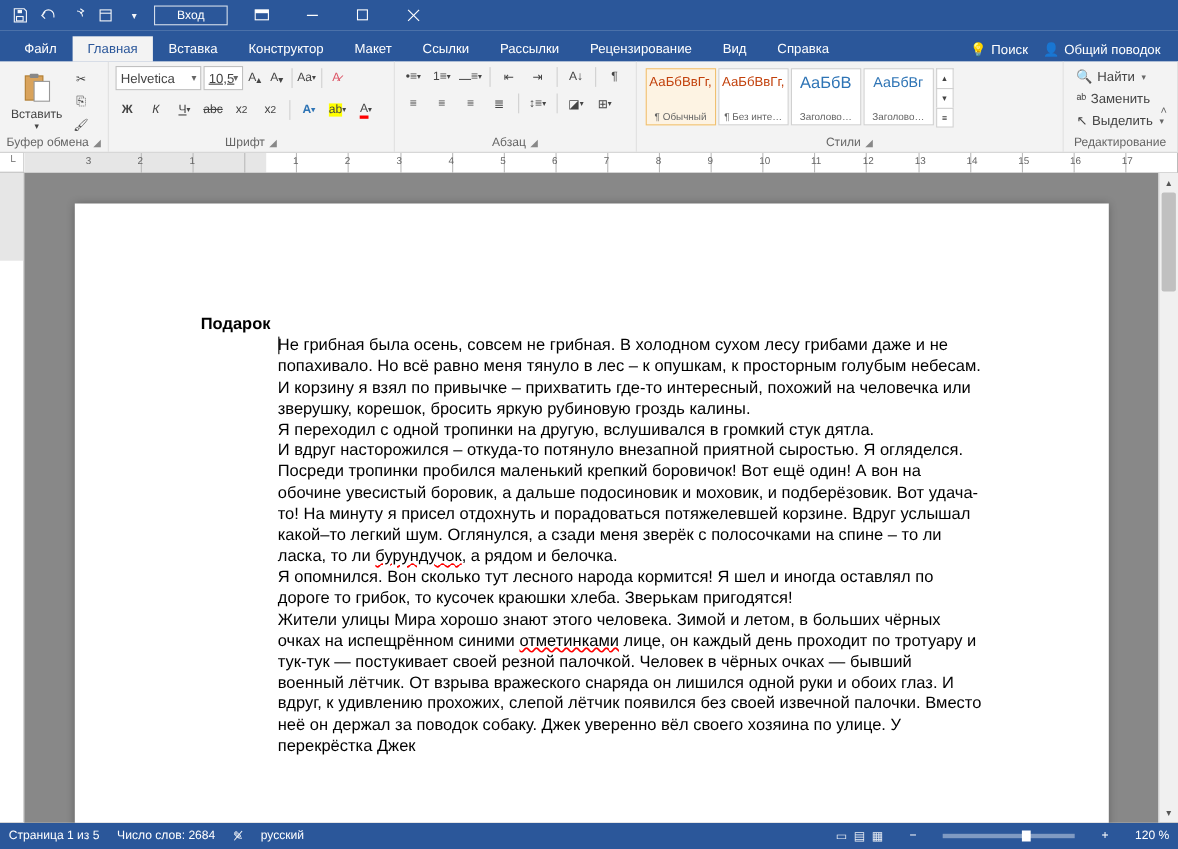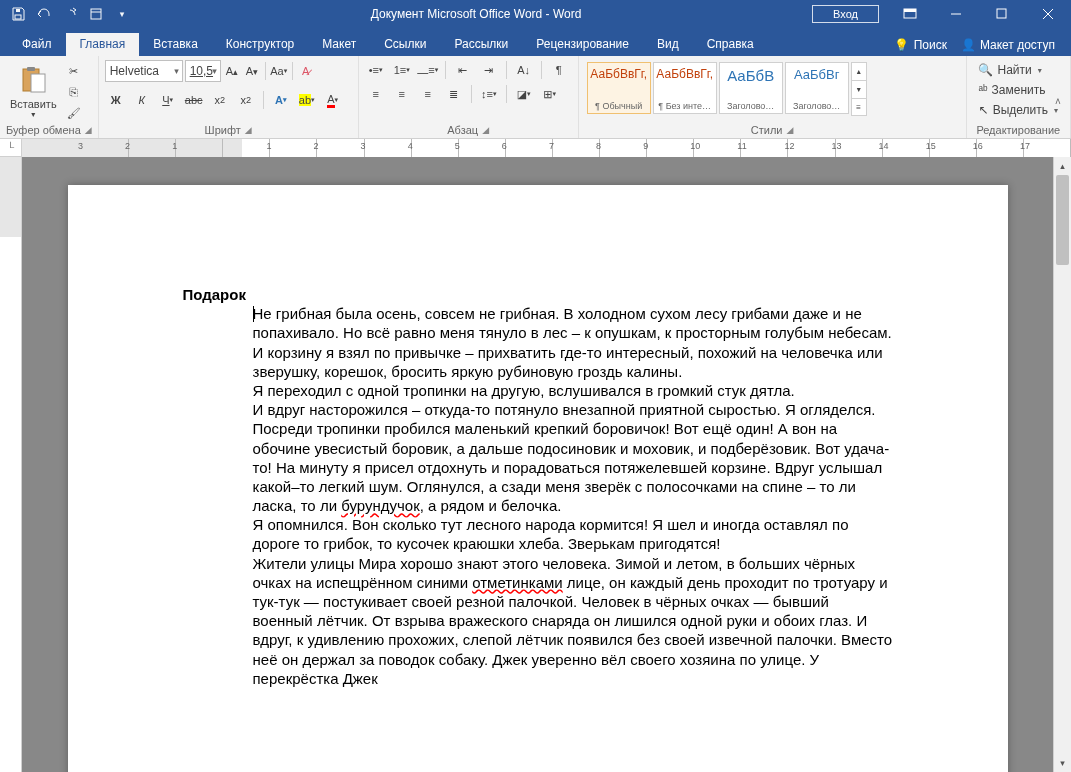--- a/index.html
+++ b/index.html
@@ -102,21 +102,20 @@
           </svg>
         </div>
       <div class="icon-btn">
           <svg width="14" height="14" viewBox="0 0 14 14">
             <rect x="2" y="2" width="10" height="10" fill="none" stroke="#fff"></rect>
             <line x1="2" y1="5" x2="12" y2="5" stroke="#fff"></line>
           </svg>
         </div>
       <div class="icon-btn" style="font-size:9px;">▾</div>
     </div>
-    <div class="title-text">Документ Microsoft Office Word  -  Word</div>
     <div class="win-controls">
       <div class="login-btn">Вход</div>
       <div class="win-btn">
           <svg width="14" height="12">
             <rect x="1" y="1" width="12" height="9" fill="none" stroke="#fff"></rect>
             <rect x="1" y="1" width="12" height="3" fill="#fff"></rect>
           </svg>
         </div>
       <div class="win-btn">
           <svg width="12" height="12">
@@ -148,21 +147,21 @@
     <div class="menu-tab">Рецензирование</div>
     <div class="menu-tab">Вид</div>
     <div class="menu-tab">Справка</div>
     <div class="menu-right">
       <div class="sr">
           <span>💡</span>
           <span>Поиск</span>
         </div>
       <div class="sr">
           <span>👤</span>
-          <span>Макет доступ</span>
+          <span>Общий поводок</span>
         </div>
     </div>
   </div>
 
   <div class="ribbon" style="position:relative;">
 
     <div class="rgroup">
       <div class="rgroup-content">
         <div class="big-btn">
           <div class="bicon">
@@ -404,14 +403,32 @@
         <p><span>Жители улицы Мира хорошо знают этого человека. Зимой и летом, в больших чёрных очках на испещрённом синими </span><span class="underline-red">отметинками</span><span> лице, он каждый день проходит по тротуару и тук-тук — постукивает своей резной палочкой. Человек в чёрных очках — бывший военный лётчик. От взрыва вражеского снаряда он лишился одной руки и обоих глаз. И вдруг, к удивлению прохожих, слепой лётчик появился без своей извечной палочки. Вместо неё он держал за поводок собаку. Джек уверенно вёл своего хозяина по улице. У перекрёстка Джек</span></p>
       </div>
     </div>
     <div class="scrollbar-v">
       <div class="arr">▴</div>
       <div class="thumb"></div>
       <div class="arr dn">▾</div>
     </div>
   </div>
 
+  <div class="statusbar">
+    <span>Страница 1 из 5</span>
+    <span>Число слов: 2684</span>
+    <span>✎̸</span>
+    <span>русский</span>
+    <div class="sp"></div>
+    <div class="vbtns">
+      <div>▭</div>
+      <div>▤</div>
+      <div>▦</div>
+    </div>
+    <span style="cursor:pointer;">−</span>
+    <div class="zoom-slider">
+        <div class="knob"></div>
+      </div>
+    <span style="cursor:pointer;">+</span>
+    <span style="margin-left:8px;">120 %</span>
+  </div>
 
 </div>
 
 </body></html>

